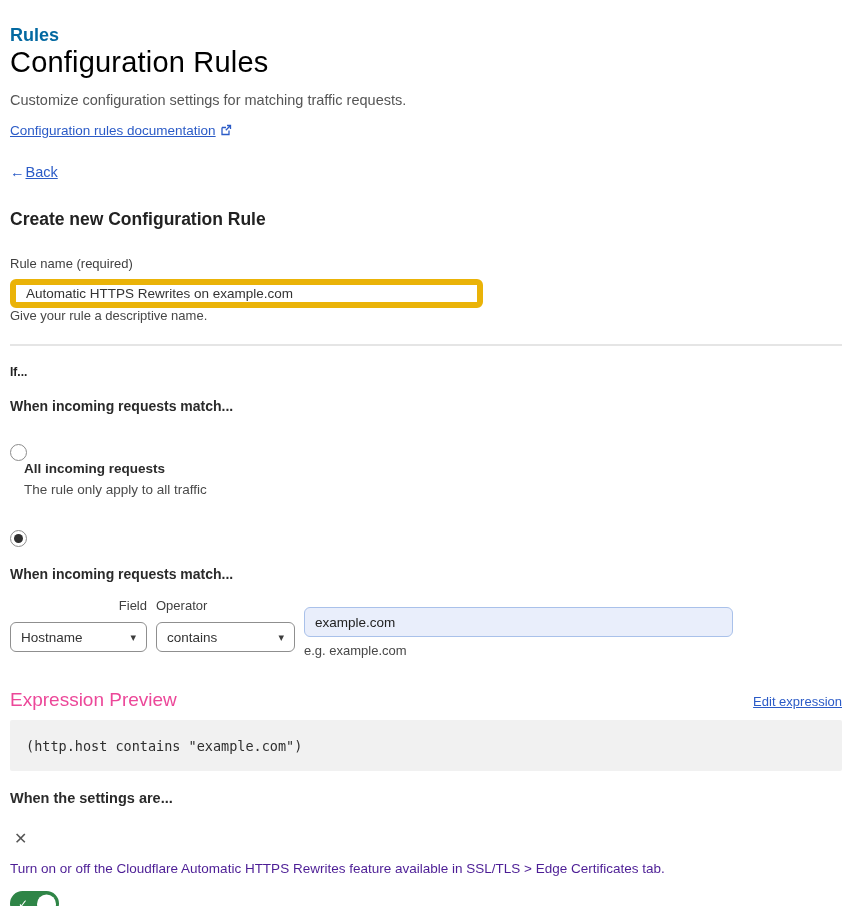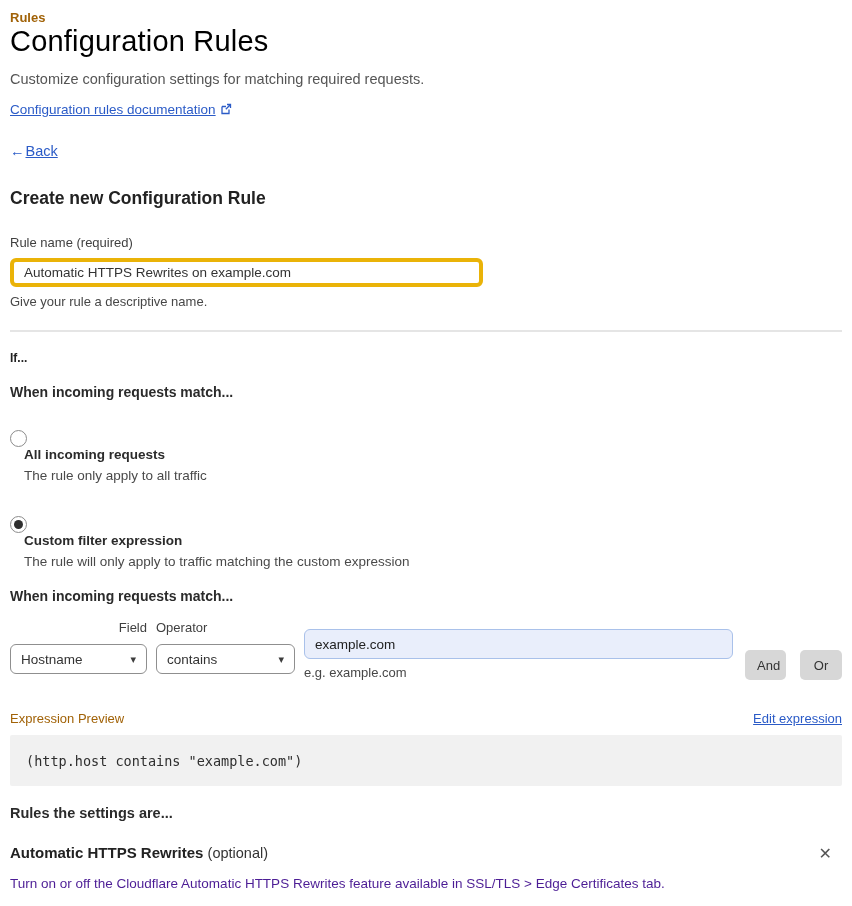--- a/index.html
+++ b/index.html
@@ -4,37 +4,37 @@
 <style>
   * { box-sizing: border-box; margin: 0; padding: 0; }
   html, body { background: #ffffff; }
   body {
     width: 852px; height: 906px;
     font-family: "Liberation Sans", "DejaVu Sans", sans-serif;
     color: #363636;
     padding: 8px 10px 0 10px;
     overflow: hidden;
   }
-  .breadcrumb { font-size: 13px; font-weight: bold; color: #a16207; margin-top: 2px; }
+  .breadcrumb { font-size: 18px; font-weight: bold; color: #0369a1; margin-top: 17px; }
   h1.page-title { font-size: 29px; font-weight: normal; color: #000000; letter-spacing: 0.2px; }
   .subtitle { font-size: 14.5px; color: #555; margin-top: 13px; }
   .doc-link-row { margin-top: 15px; font-size: 13.5px; }
   a.link { color: #2b5bc7; text-decoration: underline; cursor: pointer; }
   .ext-icon { display: inline-block; vertical-align: -1px; margin-left: 4px; }
   .back-row { margin-top: 25px; font-size: 14.5px; }
   .back-arrow { color: #2b5bc7; text-decoration: none; margin-right: 1px; }
   h2.section-title { font-size: 17.5px; font-weight: bold; color: #222; margin-top: 29px; }
   .field-label { font-size: 13px; color: #3f3f3f; margin-top: 26px; }
   .rule-name-input {
     display: block; width: 473px; height: 29px; margin-top: 8px;
-    border: 4px solid #eab308; border-radius: 6px; background: #fff;
+    border: 6px solid #eab308; border-radius: 6px; background: #fff;
     font-family: "Liberation Sans", sans-serif; font-size: 13.5px; color: #333;
     padding: 0 10px; outline: none;
   }
-  .help-text { font-size: 13px; color: #474747; margin-top: 7px; }
+  .help-text { font-size: 13px; color: #474747; }
   .divider { height: 2px; background: #e5e5e5; margin-top: 21px; border: none; }
   h3.if-title { font-size: 12px; font-weight: bold; color: #222; margin-top: 19px; }
   .match-title { font-size: 14px; font-weight: bold; color: #2b2b2b; margin-top: 19px; }
   .radio-row { display: flex; margin-top: 29px; cursor: pointer; flex-direction: column; }
   .radio-row + .radio-row { margin-top: 32px; }
   .radio-circle {
     width: 17px; height: 17px; border-radius: 50%;
     border: 1.5px solid #8c8c8c; background: #fff; flex: 0 0 17px; margin-top: 1px;
     display: flex; align-items: center; justify-content: center;
   }
@@ -64,21 +64,21 @@
   .andor { display: flex; align-items: flex-end; margin-left: 12px; padding-bottom: 0; }
   .btn-gray {
     height: 30px; border: none; border-radius: 5px; background: #d7d7d7;
     font-family: "Liberation Sans", sans-serif; font-size: 13px; color: #333;
     padding: 0 12px; cursor: pointer;
   }
   .btn-and { margin-right: 14px; width: 41px; }
   .btn-or { width: 42px; }
   .value-help { font-size: 13px; color: #474747; margin-top: 6px; }
   .preview-row { display: flex; justify-content: space-between; align-items: baseline; margin-top: 31px; }
-  .preview-label { font-size: 13px; color: #a16207; }
+  .preview-label { font-size: 19px; color: #ec4899; }
   .edit-link { font-size: 13px; }
   .code-block {
     margin-top: 9px; height: 51px; background: #f1f1f1; border-radius: 2px;
     display: flex; align-items: center; padding: 0 16px;
     font-family: "DejaVu Sans Mono", "Liberation Mono", monospace;
     font-size: 13.5px; color: #2e2e2e;
   }
   .then-title { font-size: 14.5px; font-weight: bold; color: #2b2b2b; margin-top: 19px; }
   .setting-row { display: flex; justify-content: space-between; align-items: flex-start; margin-top: 23px; }
   .setting-name { font-size: 15px; color: #222; }
@@ -103,21 +103,21 @@
     width: 19px; height: 19px; border-radius: 50%; background: #fff;
   }
 </style>
 </head>
 <body>
 
 
 
 <div class="breadcrumb">Rules</div>
 <h1 class="page-title">Configuration Rules</h1>
-<div class="subtitle">Customize configuration settings for matching required requests.</div>
+<div class="subtitle">Customize configuration settings for matching traffic requests.</div>
 
 <div class="doc-link-row">
   <a class="link">Configuration rules documentation</a><span class="ext-icon"><svg width="12" height="12" viewBox="0 0 12 12">
         <path d="M2 3.5 h4 M2 3.5 v7 h7 v-4" fill="none" stroke="#2b5bc7" stroke-width="1.3"></path>
         <path d="M7 1.5 h3.5 v3.5 M10.5 1.5 L5.8 6.2" fill="none" stroke="#2b5bc7" stroke-width="1.3"></path>
       </svg></span>
 </div>
 
 <div class="back-row">
   <span class="back-arrow">←</span><a class="link">Back</a>
@@ -137,24 +137,20 @@
 <div class="radio-row">
   <div class="radio-circle"></div>
   <div class="radio-texts">
     <div class="radio-label">All incoming requests</div>
     <div class="radio-desc">The rule only apply to all traffic</div>
   </div>
 </div>
 
 <div class="radio-row">
   <div class="radio-circle selected"></div>
-  <div class="radio-texts">
-    <div class="radio-label">Custom filter expression</div>
-    <div class="radio-desc">The rule will only apply to traffic matching the custom expression</div>
-  </div>
 </div>
 
 <div class="match-title">When incoming requests match...</div>
 
 <div class="builder-row">
   <div class="col-field">
     <div class="col-label">Field</div>
     <div class="select-box">
       <span>Hostname</span>
       <span class="caret">▾</span>
@@ -164,42 +160,34 @@
     <div class="col-label">Operator</div>
     <div class="select-box">
       <span>contains</span>
       <span class="caret">▾</span>
     </div>
   </div>
   <div class="col-value">
     <input class="value-input" type="text" value="example.com" style="">
     <div class="value-help">e.g. example.com</div>
   </div>
-  <div class="andor">
-    <button class="btn-gray btn-and">And</button>
-    <button class="btn-gray btn-or">Or</button>
-  </div>
 </div>
 
 <div class="preview-row">
   <span class="preview-label">Expression Preview</span>
   <a class="link edit-link">Edit expression</a>
 </div>
 
 <div class="code-block">
   <span>(http.host contains "example.com")</span>
 </div>
 
-<div class="then-title">Rules the settings are...</div>
+<div class="then-title">When the settings are...</div>
 
 <div class="setting-row">
-  <div class="setting-name">
-    <b>Automatic HTTPS Rewrites</b>
-    <span class="setting-optional">(optional)</span>
-  </div>
   <button class="close-btn">✕</button>
 </div>
 
 <div class="setting-desc">Turn on or off the Cloudflare Automatic HTTPS Rewrites feature available in SSL/TLS &gt; Edge Certificates tab.</div>
 
 <div class="toggle">
   <span class="check">✓</span>
   <span class="knob"></span>
 </div>
 

